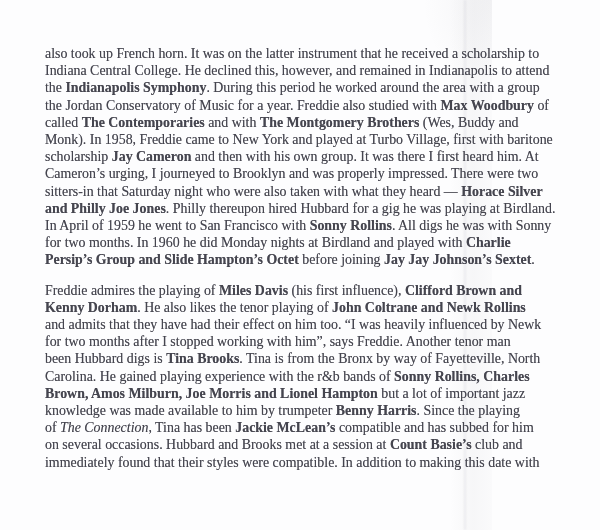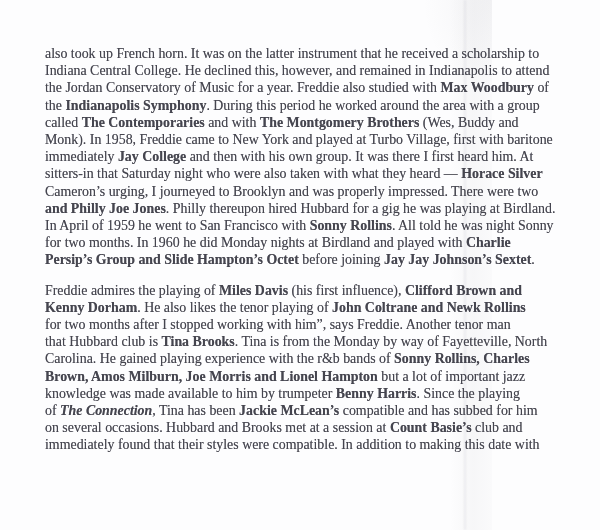--- a/index.html
+++ b/index.html
@@ -64,50 +64,51 @@
     text-shadow: 0 0 0.4px rgba(69,69,79,0.55); 
   }
   .para {
     margin: 0 0 13px 0;
   }
   .line {
     display: block;
     white-space: nowrap;
   }
   .seg-b { font-weight: bold; }
-  .seg-i { font-style: italic; font-weight: bold; }
+  .seg-i { font-style: italic; }
 </style>
 </head>
 <body>
 
 <div class="scan-page">
   <div class="edge-shadow"></div>
   <div class="edge-line"></div>
   <div class="corner-shade"></div>
   <div class="text-block" id="text-block">
       <p class="para">
         <span class="line"><span class="">also took up French horn. It was on the latter instrument that he received a scholarship to</span></span>
         <span class="line"><span class="">Indiana Central College. He declined this, however, and remained in Indianapolis to attend</span></span>
+        <span class="line"><span class="">the </span><span class="seg-b ">Indianapolis Symphony</span><span class="">. During this period he worked around the area with a group</span></span>
         <span class="line"><span class="">the Jordan Conservatory of Music for a year. Freddie also studied with </span><span class="seg-b ">Max Woodbury</span><span class=""> of</span></span>
-        <span class="line"><span class="">the </span><span class="seg-b ">Indianapolis Symphony</span><span class="">. During this period he worked around the area with a group</span></span>
         <span class="line"><span class="">called </span><span class="seg-b ">The Contemporaries</span><span class=""> and with </span><span class="seg-b ">The Montgomery Brothers</span><span class=""> (Wes, Buddy and</span></span>
         <span class="line"><span class="">Monk). In 1958, Freddie came to New York and played at Turbo Village, first with baritone</span></span>
-        <span class="line"><span class="">immediately </span><span class="seg-b ">Jay College</span><span class=""> and then with his own group. It was there I first heard him. At</span></span>
+        <span class="line"><span class="">scholarship </span><span class="seg-b ">Jay Cameron</span><span class=""> and then with his own group. It was there I first heard him. At</span></span>
+        <span class="line"><span class="">Cameron’s urging, I journeyed to Brooklyn and was properly impressed. There were two</span></span>
         <span class="line"><span class="">sitters-in that Saturday night who were also taken with what they heard — </span><span class="seg-b ">Horace Silver</span></span>
-        <span class="line"><span class="">Cameron’s urging, I journeyed to Brooklyn and was properly impressed. There were two</span></span>
         <span class="line"><span class="seg-b ">and Philly Joe Jones</span><span class="">. Philly thereupon hired Hubbard for a gig he was playing at Birdland.</span></span>
-        <span class="line"><span class="">In April of 1959 he went to San Francisco with </span><span class="seg-b ">Sonny Rollins</span><span class="">. All told he was night Sonny</span></span>
+        <span class="line"><span class="">In April of 1959 he went to San Francisco with </span><span class="seg-b ">Sonny Rollins</span><span class="">. All digs he was with Sonny</span></span>
         <span class="line"><span class="">for two months. In 1960 he did Monday nights at Birdland and played with </span><span class="seg-b ">Charlie</span></span>
         <span class="line"><span class="seg-b ">Persip’s Group and Slide Hampton’s Octet</span><span class=""> before joining </span><span class="seg-b ">Jay Jay Johnson’s Sextet</span><span class="">.</span></span>
       </p>
       <p class="para">
         <span class="line"><span class="">Freddie admires the playing of </span><span class="seg-b ">Miles Davis</span><span class=""> (his first influence), </span><span class="seg-b ">Clifford Brown and</span></span>
         <span class="line"><span class="seg-b ">Kenny Dorham</span><span class="">. He also likes the tenor playing of </span><span class="seg-b ">John Coltrane and Newk Rollins</span></span>
+        <span class="line"><span class="">and admits that they have had their effect on him too. “I was heavily influenced by Newk</span></span>
         <span class="line"><span class="">for two months after I stopped working with him”, says Freddie. Another tenor man</span></span>
-        <span class="line"><span class="">that Hubbard club is </span><span class="seg-b ">Tina Brooks</span><span class="">. Tina is from the Monday by way of Fayetteville, North</span></span>
+        <span class="line"><span class="">been Hubbard digs is </span><span class="seg-b ">Tina Brooks</span><span class="">. Tina is from the Bronx by way of Fayetteville, North</span></span>
         <span class="line"><span class="">Carolina. He gained playing experience with the r&amp;b bands of </span><span class="seg-b ">Sonny Rollins, Charles</span></span>
         <span class="line"><span class="seg-b ">Brown, Amos Milburn, Joe Morris and Lionel Hampton</span><span class=""> but a lot of important jazz</span></span>
         <span class="line"><span class="">knowledge was made available to him by trumpeter </span><span class="seg-b ">Benny Harris</span><span class="">. Since the playing</span></span>
         <span class="line"><span class="">of </span><span class="seg-i">The Connection</span><span class="">, Tina has been </span><span class="seg-b ">Jackie McLean’s</span><span class=""> compatible and has subbed for him</span></span>
         <span class="line"><span class="">on several occasions. Hubbard and Brooks met at a session at </span><span class="seg-b ">Count Basie’s</span><span class=""> club and</span></span>
         <span class="line"><span class="">immediately found that their styles were compatible. In addition to making this date with</span></span>
       </p>
     </div>
 </div>
 

